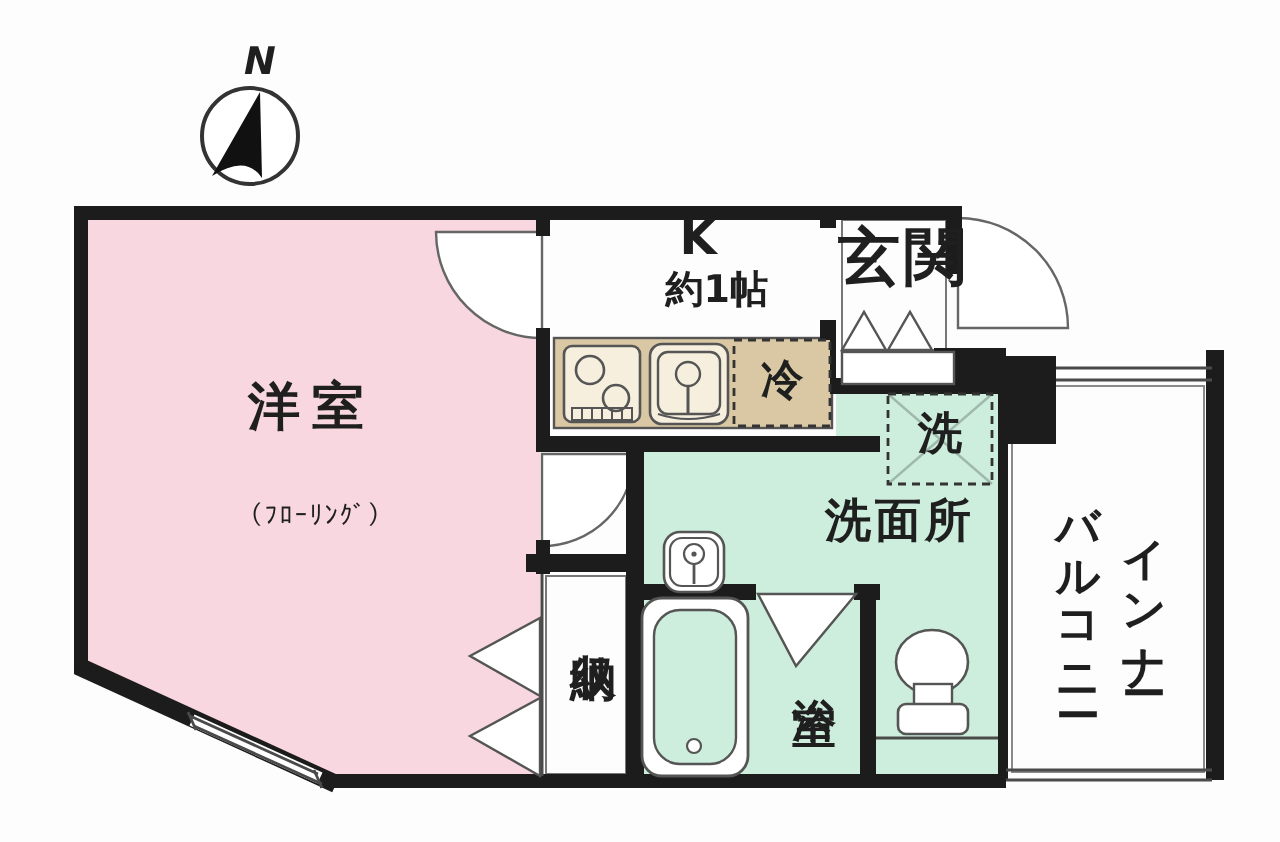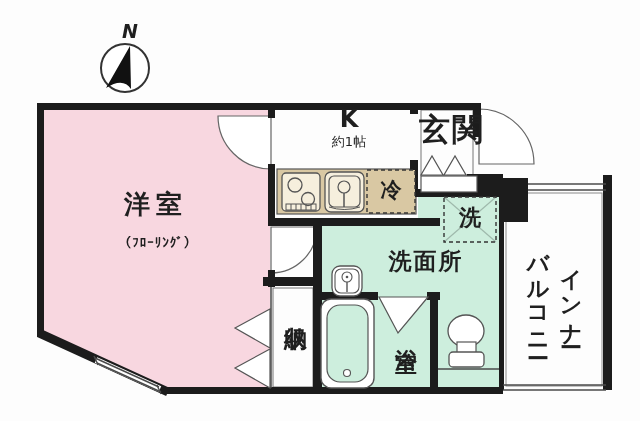--- a/index.html
+++ b/index.html
@@ -5,27 +5,27 @@
   html,body{margin:0;padding:0;background:#e8e8e8;}
   #stage{
     position:relative;width:640px;height:421px;background:#fdfdfd;
     font-family:"DejaVu Sans",sans-serif;color:#1f1f1f;overflow:hidden;
   }
   #plan-svg{position:absolute;left:0;top:0;}
   .lbl{position:absolute;color:#1f1f1f;line-height:1.1;white-space:nowrap;}
   .center{text-align:center;}
   .vtext{writing-mode:vertical-rl;text-orientation:mixed;letter-spacing:2px;}
   .lbl-living{left:98px;top:190px;width:116px;font-size:26px;font-weight:600;letter-spacing:6px;}
-  .lbl-flooring{left:92px;top:236px;width:132px;font-size:13px;letter-spacing:1px;font-weight:bold;}
+  .lbl-flooring{left:92px;top:252px;width:132px;font-size:13px;letter-spacing:1px;}
   .lbl-k{left:320px;top:106px;width:58px;font-size:24px;font-weight:600;}
-  .lbl-ksize{left:314px;top:135px;width:70px;font-size:13px;font-weight:400;}
+  .lbl-ksize{left:314px;top:135px;width:70px;font-size:19px;font-weight:700;text-align:right;}
   .lbl-genkan{left:419px;top:112px;width:58px;font-size:31px;font-weight:600;letter-spacing:2px;}
   .lbl-rei{left:378px;top:179px;width:26px;font-size:21px;font-weight:600;}
   .lbl-sen{left:457px;top:206px;width:26px;font-size:22px;font-weight:600;}
-  .lbl-senmenjo{left:379px;top:249px;width:94px;font-size:23px;font-weight:600;letter-spacing:2px;}
+  .lbl-senmenjo{left:403px;top:249px;width:94px;font-size:23px;font-weight:600;letter-spacing:2px;}
   .lbl-shuno{left:281px;top:308px;width:27px;height:84px;font-size:23px;font-weight:600;}
   .lbl-yokushitsu{left:391px;top:331px;width:27px;height:58px;font-size:22px;font-weight:600;}
   .lbl-inner{left:556px;top:254px;width:27px;height:110px;font-size:22px;font-weight:600;}
   .lbl-balcony{left:523px;top:238px;width:27px;height:140px;font-size:22px;font-weight:600;}
   .lbl-north{left:114px;top:21px;width:32px;font-size:19px;font-style:italic;font-weight:600;}
 </style>
 </head>
 <body>
 
 <div id="stage">

